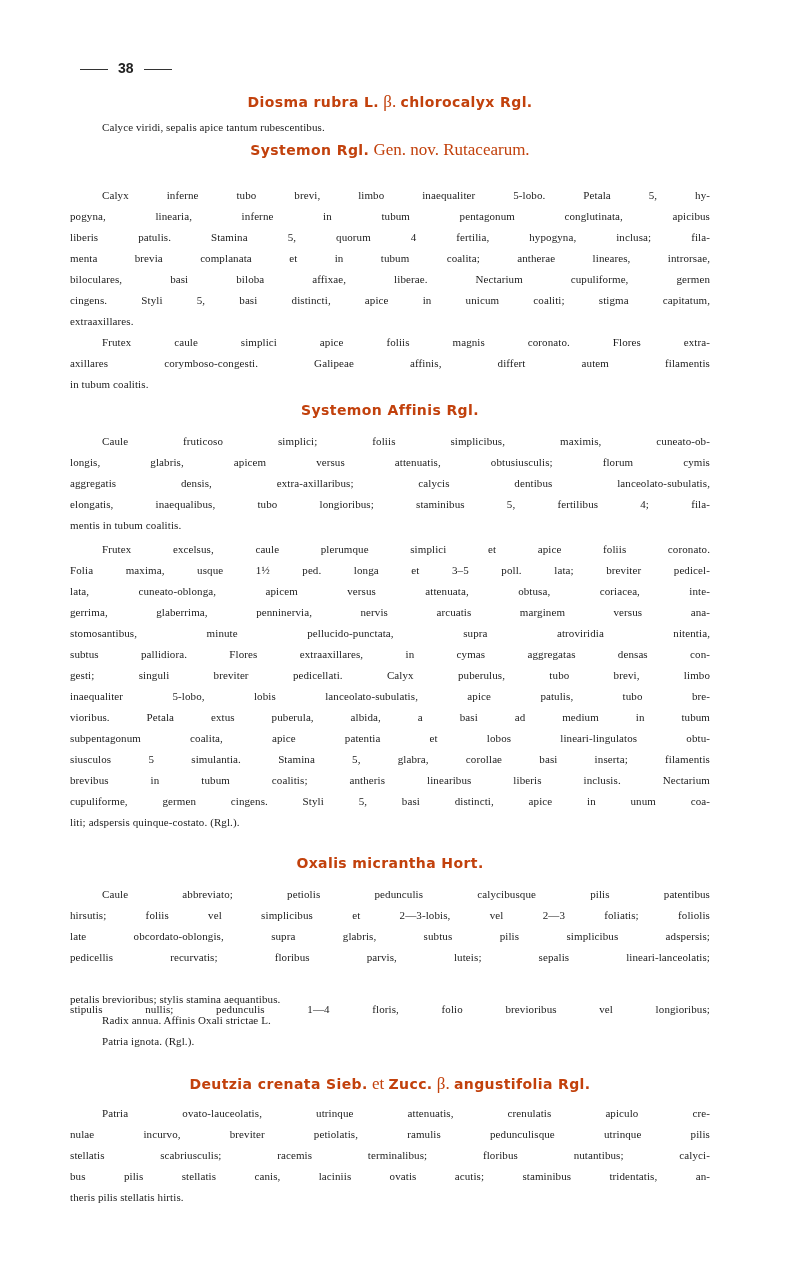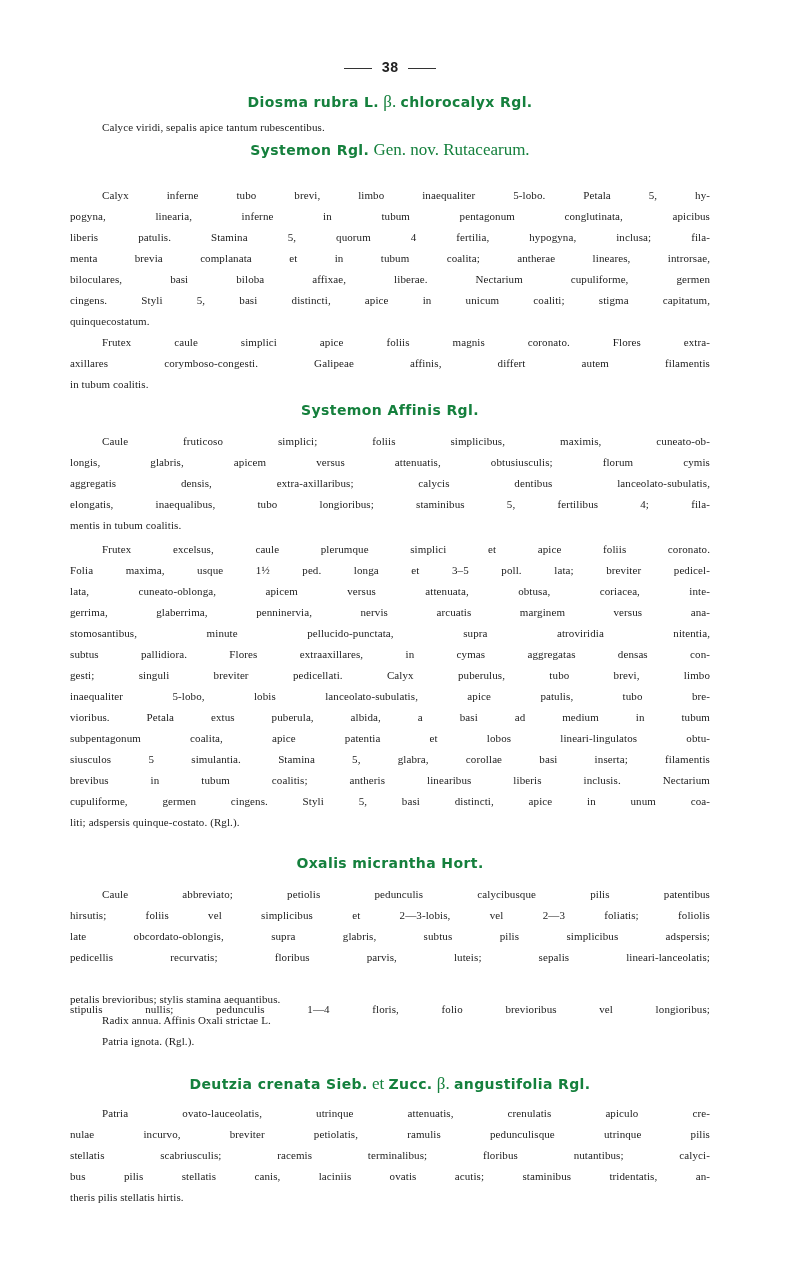--- a/index.html
+++ b/index.html
@@ -1,26 +1,26 @@
 <!DOCTYPE html>
 <html><head>
 <meta charset="utf-8">
 <style>
   html, body { margin: 0; padding: 0; background: #ffffff; }
   body { width: 800px; height: 1267px; position: relative; overflow: hidden; color: #1c1c1c; }
   .page { position: absolute; left: 70px; top: 0; width: 640px; }
-  .pagenum { position: absolute; left: 0; width: 640px; top: 60px; text-align: center;
-    font-family: Liberation Mono, monospace; font-weight: bold; font-size: 14px; color: #222; }
+  .pagenum { position: absolute; left: 0; width: 640px; top: 60px; text-align: left;
+    font-family: Liberation Sans, sans-serif; font-weight: bold; font-size: 14px; color: #222; }
   .pagenum .dash { display: inline-block; width: 28px; border-top: 1px solid #333; vertical-align: middle; margin: 0 10px; }
   .line { position: absolute; left: 0; width: 640px; white-space: nowrap;
     font-family: "Liberation Serif", "DejaVu Serif", serif; font-size: 11px; line-height: 19px; letter-spacing: 0.1px; }
   .just { text-align: justify; text-align-last: justify; }
   .indent { padding-left: 32px; box-sizing: border-box; }
   .head { position: absolute; left: 0; width: 640px; text-align: center; white-space: nowrap;
-    font-family: "DejaVu Sans", sans-serif; font-size: 14px; line-height: 19px; color: #15803d; }
+    font-family: "DejaVu Sans", sans-serif; font-size: 14px; line-height: 19px; color: #c2410c; }
   .head b { font-weight: bold; letter-spacing: 0.4px; }
   .head .plain { font-family: "Liberation Serif", serif; font-size: 17px; font-weight: normal; }
 </style>
 </head>
 <body>
 
 <div class="page">
 
   <div class="pagenum">
     <span class="dash"></span><span>38</span><span class="dash"></span>
@@ -33,21 +33,21 @@
 
   <div class="head" style="top:140px">
     <b>Systemon Rgl.</b><span class="plain"> Gen. nov. Rutacearum.</span>
   </div>
   <div class="line just indent" style="top:186px">Calyx inferne tubo brevi, limbo inaequaliter 5-lobo.  Petala 5, hy-</div>
   <div class="line just" style="top:207px">pogyna, linearia, inferne in tubum pentagonum conglutinata, apicibus</div>
   <div class="line just" style="top:228px">liberis patulis.  Stamina 5, quorum 4 fertilia, hypogyna, inclusa; fila-</div>
   <div class="line just" style="top:249px">menta brevia complanata et in tubum coalita; antherae lineares, introrsae,</div>
   <div class="line just" style="top:270px">biloculares, basi biloba affixae, liberae.  Nectarium cupuliforme, germen</div>
   <div class="line just" style="top:291px">cingens. Styli 5, basi distincti, apice in unicum coaliti; stigma capitatum,</div>
-  <div class="line" style="top:312px">quinquecostatum.</div>
+  <div class="line" style="top:312px">extraaxillares.</div>
   <div class="line just indent" style="top:333px">Frutex caule simplici apice foliis magnis coronato.  Flores extra-</div>
   <div class="line just" style="top:354px">axillares corymboso-congesti.  Galipeae affinis, differt autem filamentis</div>
   <div class="line" style="top:375px">in tubum coalitis.</div>
 
   <div class="head" style="top:401px">
     <b>Systemon Affinis Rgl.</b>
   </div>
   <div class="line just indent" style="top:432px">Caule fruticoso simplici; foliis simplicibus, maximis, cuneato-ob-</div>
   <div class="line just" style="top:453px">longis, glabris, apicem versus attenuatis, obtusiusculis; florum cymis</div>
   <div class="line just" style="top:474px">aggregatis densis, extra-axillaribus; calycis dentibus lanceolato-subulatis,</div>

